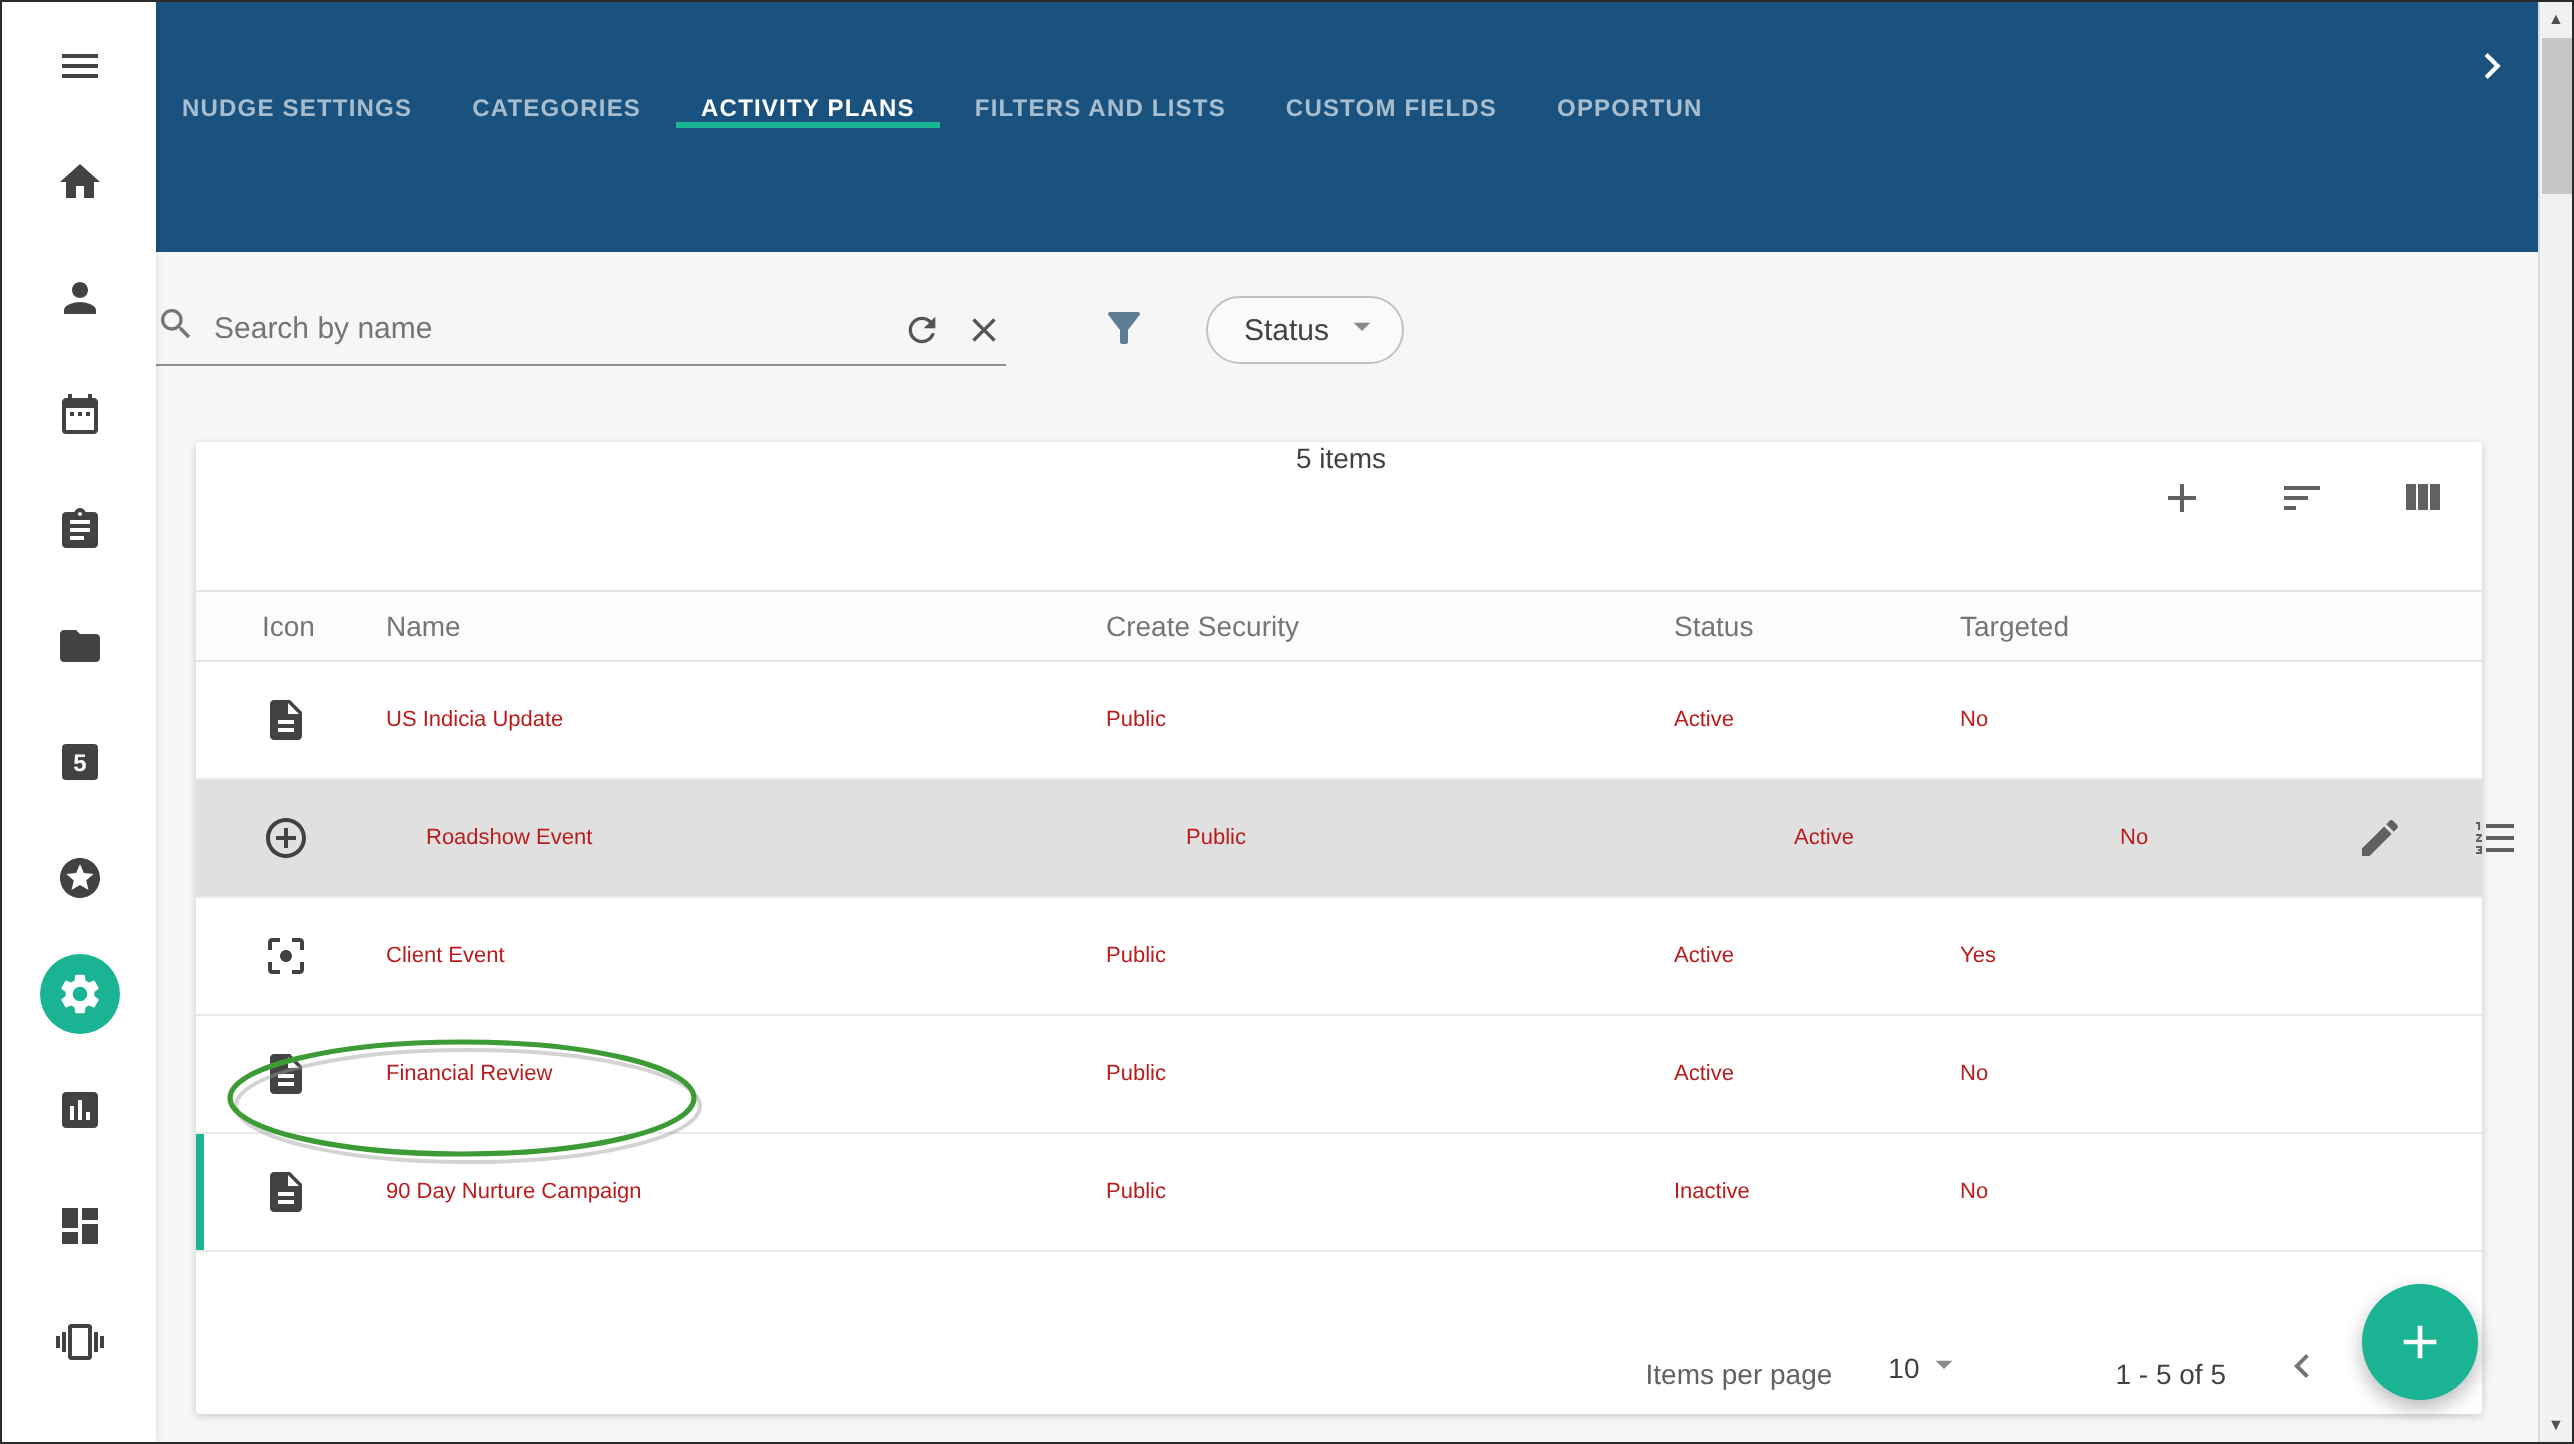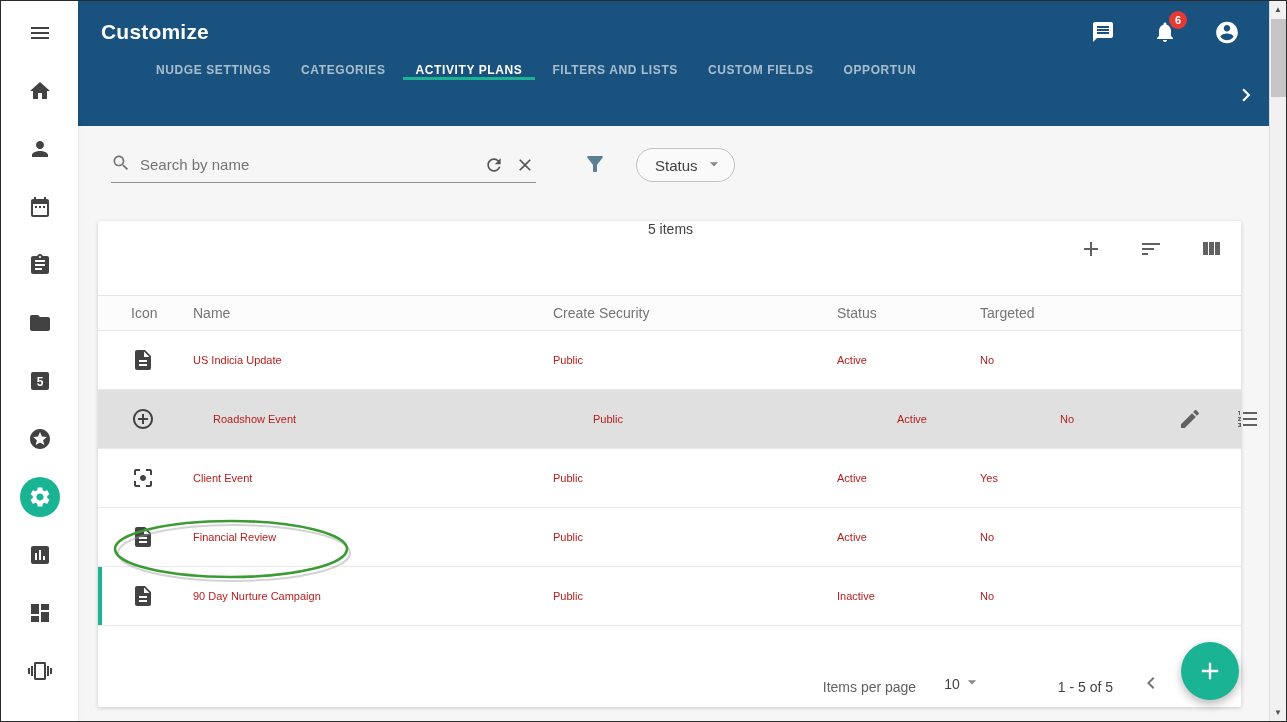--- a/index.html
+++ b/index.html
@@ -24,28 +24,28 @@
   .sb-item.active{color:#fff;}
 
   
   .header{position:absolute;left:77px;top:0;width:1193px;height:125px;background:var(--blue);color:#fff;z-index:10;}
   .header-top{display:flex;align-items:center;height:62px;padding:0 31px 0 23px;}
   .page-title{font-size:21px;font-weight:700;letter-spacing:.2px;}
   .header-actions{margin-left:auto;display:flex;align-items:center;gap:36px;}
   .icon-btn{position:relative;width:26px;height:26px;color:#fff;cursor:pointer;display:flex;align-items:center;justify-content:center;background:none;border:none;}
   .badge{position:absolute;top:-8px;right:-9px;background:var(--red);color:#fff;font-size:11px;font-weight:700;
     min-width:18px;height:18px;border-radius:9px;display:flex;align-items:center;justify-content:center;padding:0 3px;}
-  .tabs{display:flex;align-items:flex-start;height:63px;padding-left:65px;position:relative;overflow:hidden;}
+  .tabs{display:flex;align-items:flex-end;height:63px;position:relative;overflow:hidden;}
   .tab{display:flex;align-items:center;padding:0 13px;margin-right:4px;font-size:12px;font-weight:700;letter-spacing:.6px;
     color:rgba(255,255,255,.62);cursor:pointer;white-space:nowrap;border-bottom:3px solid transparent;}
   .tab.active{color:#fff;border-bottom-color:var(--accent);}
   .tabs-chevron{position:absolute;right:12px;top:19px;color:#fff;cursor:pointer;background:none;border:none;width:26px;height:26px;}
 
   
-  .filter-bar{position:absolute;left:77px;top:125px;width:1193px;height:78px;display:flex;align-items:center;padding-left:33px;z-index:5;}
+  .filter-bar{position:absolute;left:77px;top:125px;width:1193px;height:78px;display:flex;align-items:center;z-index:5;}
   .search-field{display:flex;align-items:center;width:425px;height:36px;border-bottom:1px solid #8f8f8f;gap:9px;color:#757575;}
   .search-field input{border:none;outline:none;background:transparent;flex:1;font-size:15px;color:#424242;font-family:inherit;}
   .search-field input::placeholder{color:#757575;}
   .sf-btn{background:none;border:none;color:#555;cursor:pointer;width:22px;height:22px;display:flex;align-items:center;justify-content:center;}
   .funnel-btn{margin-left:46px;background:none;border:none;color:#5E7E95;cursor:pointer;width:26px;height:26px;}
   .status-pill{margin-left:28px;height:34px;border:1px solid #c2c2c2;border-radius:17px;background:#fafafa;
     display:flex;align-items:center;gap:6px;padding:0 10px 0 18px;font-size:15px;color:#424242;cursor:pointer;font-family:inherit;}
   .status-pill .dd-caret{color:#8a8a8a;}
 
   
@@ -152,41 +152,20 @@
         </svg>
       </div>
     <div class="sb-item">
         <svg width="24" height="24" viewBox="0 0 24 24" fill="currentColor">
           <path d="M12 12c2.21 0 4-1.79 4-4s-1.79-4-4-4-4 1.79-4 4 1.79 4 4 4zm0 2c-2.67 0-8 1.34-8 4v2h16v-2c0-2.66-5.33-4-8-4z"></path>
         </svg>
       </div>
   </aside>
 
   <header class="header">
-    <div class="header-top">
-      <h1 class="page-title">Customize</h1>
-      <div class="header-actions">
-        <button class="icon-btn">
-            <svg width="24" height="24" viewBox="0 0 24 24" fill="currentColor">
-              <path d="M20 2H4c-1.1 0-1.99.9-1.99 2L2 22l4-4h14c1.1 0 2-.9 2-2V4c0-1.1-.9-2-2-2zm-2 12H6v-2h12v2zm0-3H6V9h12v2zm0-3H6V6h12v2z"></path>
-            </svg>
-          </button>
-        <button class="icon-btn">
-          <svg width="24" height="24" viewBox="0 0 24 24" fill="currentColor">
-              <path d="M12 22c1.1 0 2-.9 2-2h-4c0 1.1.89 2 2 2zm6-6v-5c0-3.07-1.64-5.64-4.5-6.32V4c0-.83-.67-1.5-1.5-1.5s-1.5.67-1.5 1.5v.68C7.63 5.36 6 7.92 6 11v5l-2 2v1h16v-1l-2-2z"></path>
-            </svg>
-          <span class="badge">6</span>
-        </button>
-        <button class="icon-btn">
-            <svg width="27" height="27" viewBox="0 0 24 24" fill="currentColor">
-              <path d="M12 2C6.48 2 2 6.48 2 12s4.48 10 10 10 10-4.48 10-10S17.52 2 12 2zm0 3c1.66 0 3 1.34 3 3s-1.34 3-3 3-3-1.34-3-3 1.34-3 3-3zm0 14.2c-2.5 0-4.71-1.28-6-3.22.03-1.99 4-3.08 6-3.08 1.99 0 5.97 1.09 6 3.08-1.29 1.94-3.5 3.22-6 3.22z"></path>
-            </svg>
-          </button>
-      </div>
-    </div>
     <nav class="tabs">
       <div class="tab">NUDGE SETTINGS</div>
       <div class="tab">CATEGORIES</div>
       <div class="tab active">ACTIVITY PLANS</div>
       <div class="tab">FILTERS AND LISTS</div>
       <div class="tab">CUSTOM FIELDS</div>
       <div class="tab">OPPORTUN</div>
       <button class="tabs-chevron"><svg width="26" height="26" viewBox="0 0 24 24" fill="currentColor">
             <path d="M10 6L8.59 7.41 13.17 12l-4.58 4.59L10 18l6-6z"></path>
           </svg></button>

